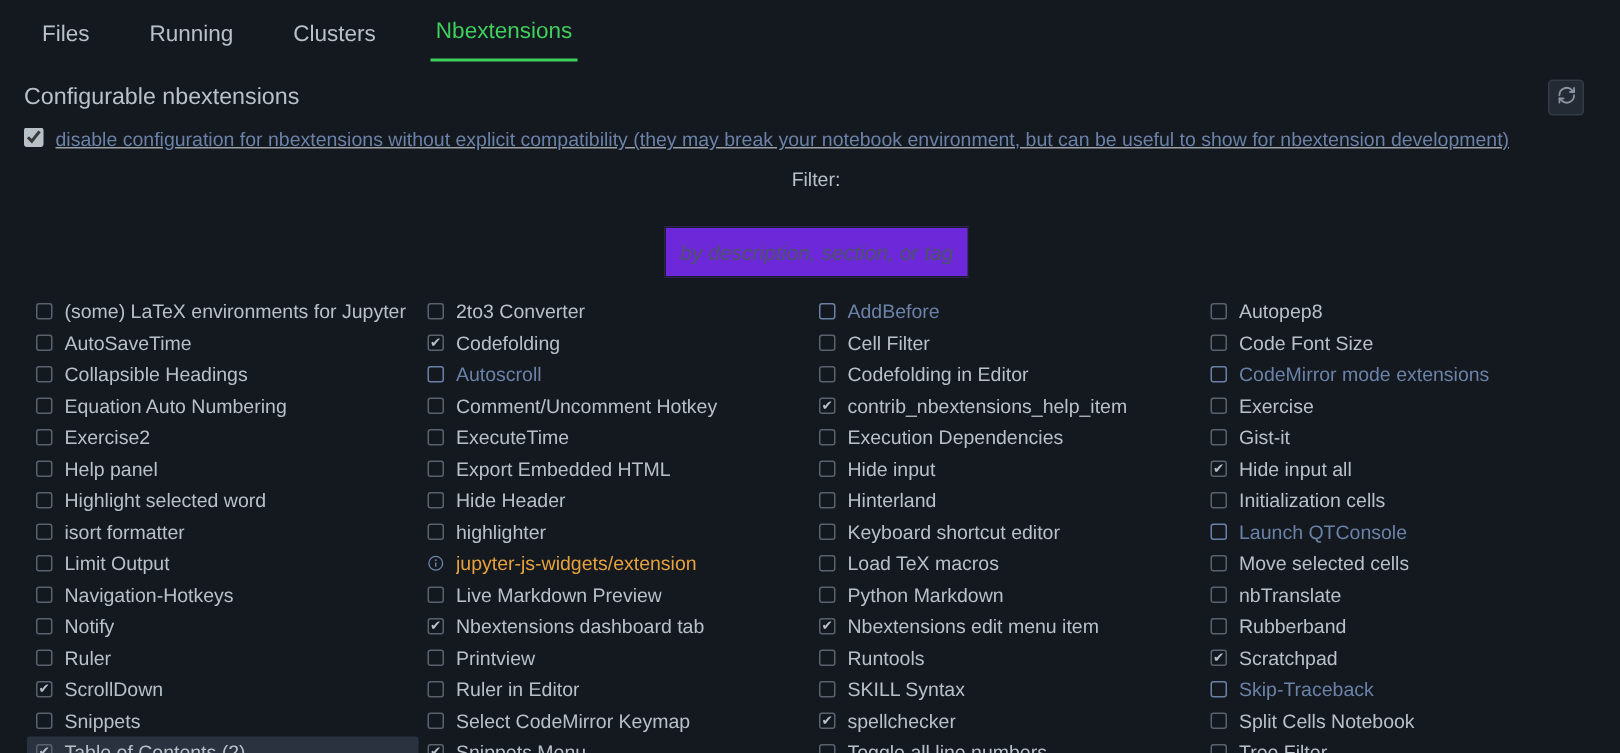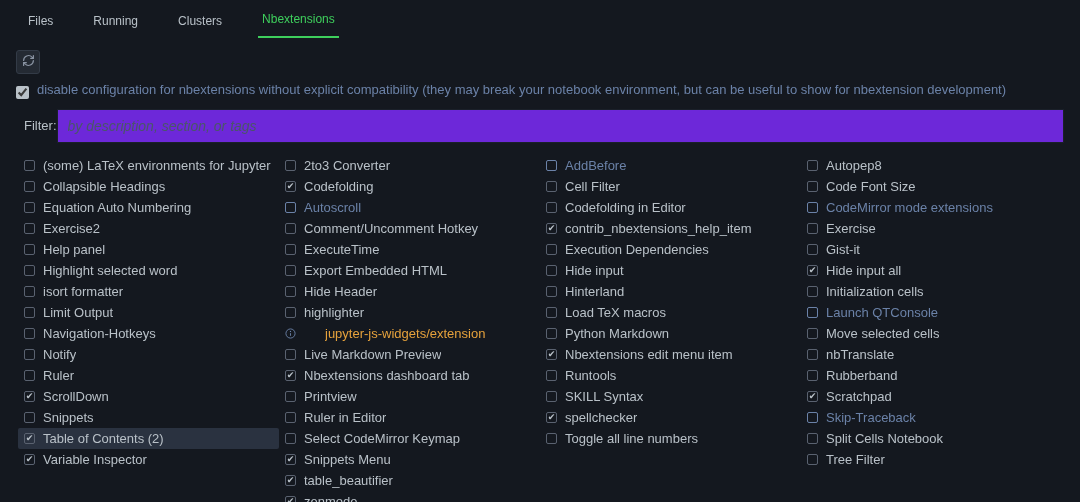--- a/index.html
+++ b/index.html
@@ -30,21 +30,21 @@
   }
   .tabs {
     display: flex;
     gap: 32px;
     padding: 8px 24px 0 24px;
     align-items: flex-end;
   }
   .tab {
     padding: 4px 4px 10px 4px;
     color: var(--tab-inactive);
-    font-size: 12px;
+    font-size: 15px;
     cursor: pointer;
   }
   .tab.active {
     color: var(--accent);
     border-bottom: 2px solid var(--accent);
   }
   .header-row {
     display: flex;
     align-items: center;
     justify-content: space-between;
@@ -61,35 +61,37 @@
     align-items: center;
     justify-content: center;
     background: #242a33;
     border: 1px solid #333b47;
     border-radius: 3px;
     color: var(--icon-muted);
     cursor: pointer;
   }
   .compat-row {
     display: flex;
-    align-items: flex-end;
+    align-items: flex-start;
     gap: 8px;
     padding: 4px 16px 10px 16px;
     font-size: 13px;
+    text-decoration: underline;
   }
   .compat-row label {
     color: var(--link);
     line-height: 1.3;
     cursor: pointer;
   }
   .filter-row {
     display: flex;
     align-items: center;
-    gap: 0;
+    gap: 24px;
     padding: 0 16px 4px 24px;
+    flex-direction: column;
   }
   .filter-label {
     color: var(--fg-bright);
     font-size: 13px;
     flex: 0 0 auto;
   }
   .filter-input {
     flex: 1;
     background: #6d28d9;
     border: 1px solid #1a2029;
@@ -150,21 +152,21 @@
     align-items: center;
     justify-content: center;
   }
   .ext-label {
     white-space: nowrap;
     overflow: hidden;
     text-overflow: ellipsis;
   }
   .state-normal .ext-label { color: var(--fg-bright); }
   .state-link   .ext-label { color: var(--link); }
-  .state-warn   .ext-label { color: var(--warn); margin-left: 21px; }
+  .state-warn   .ext-label { color: var(--warn); }
   .state-link .cb, .state-warn .info-ic { border-color: var(--link); }
   .state-warn .info-ic { border: none; }
 
   
   input[type="checkbox"].native {
     width: 13px;
     height: 13px;
     accent-color: #b9c1c8;
     margin: 0;
   }
@@ -173,20 +175,21 @@
 <body>
 
 <div class="tabs">
   <div class="tab">Files</div>
   <div class="tab">Running</div>
   <div class="tab">Clusters</div>
   <div class="tab active">Nbextensions</div>
 </div>
 
 <div class="header-row">
+  <div class="title">Configurable nbextensions</div>
   <div class="refresh-btn">
     <span>
       <svg width="13" height="13" viewBox="0 0 24 24" fill="none" stroke="currentColor" stroke-width="2.2" stroke-linecap="round" stroke-linejoin="round">
         <path d="M3 12a9 9 0 0 1 15.5-6.3L21 8"></path>
         <path d="M21 3v5h-5"></path>
         <path d="M21 12a9 9 0 0 1-15.5 6.3L3 16"></path>
         <path d="M3 21v-5h5"></path>
       </svg>
     </span>
   </div>
@@ -203,20 +206,24 @@
 </div>
 
 <div class="ext-grid" id="ext-grid">
     <div class="col">
       <div class="ext-row state-normal">
         <span class="cb"></span>
         <span class="ext-label">(some) LaTeX environments for Jupyter</span>
       </div>
       <div class="ext-row state-normal">
         <span class="cb"></span>
+        <span class="ext-label">AutoSaveTime</span>
+      </div>
+      <div class="ext-row state-normal">
+        <span class="cb"></span>
         <span class="ext-label">Collapsible Headings</span>
       </div>
       <div class="ext-row state-normal">
         <span class="cb"></span>
         <span class="ext-label">Equation Auto Numbering</span>
       </div>
       <div class="ext-row state-normal">
         <span class="cb"></span>
         <span class="ext-label">Exercise2</span>
       </div>
@@ -365,20 +372,24 @@
       <div class="ext-row state-normal">
         <span class="cb"></span>
         <span class="ext-label">Hide input</span>
       </div>
       <div class="ext-row state-normal">
         <span class="cb"></span>
         <span class="ext-label">Hinterland</span>
       </div>
       <div class="ext-row state-normal">
         <span class="cb"></span>
+        <span class="ext-label">Keyboard shortcut editor</span>
+      </div>
+      <div class="ext-row state-normal">
+        <span class="cb"></span>
         <span class="ext-label">Load TeX macros</span>
       </div>
       <div class="ext-row state-normal">
         <span class="cb"></span>
         <span class="ext-label">Python Markdown</span>
       </div>
       <div class="ext-row state-normal">
         <span class="cb checked"></span>
         <span class="ext-label">Nbextensions edit menu item</span>
       </div>

